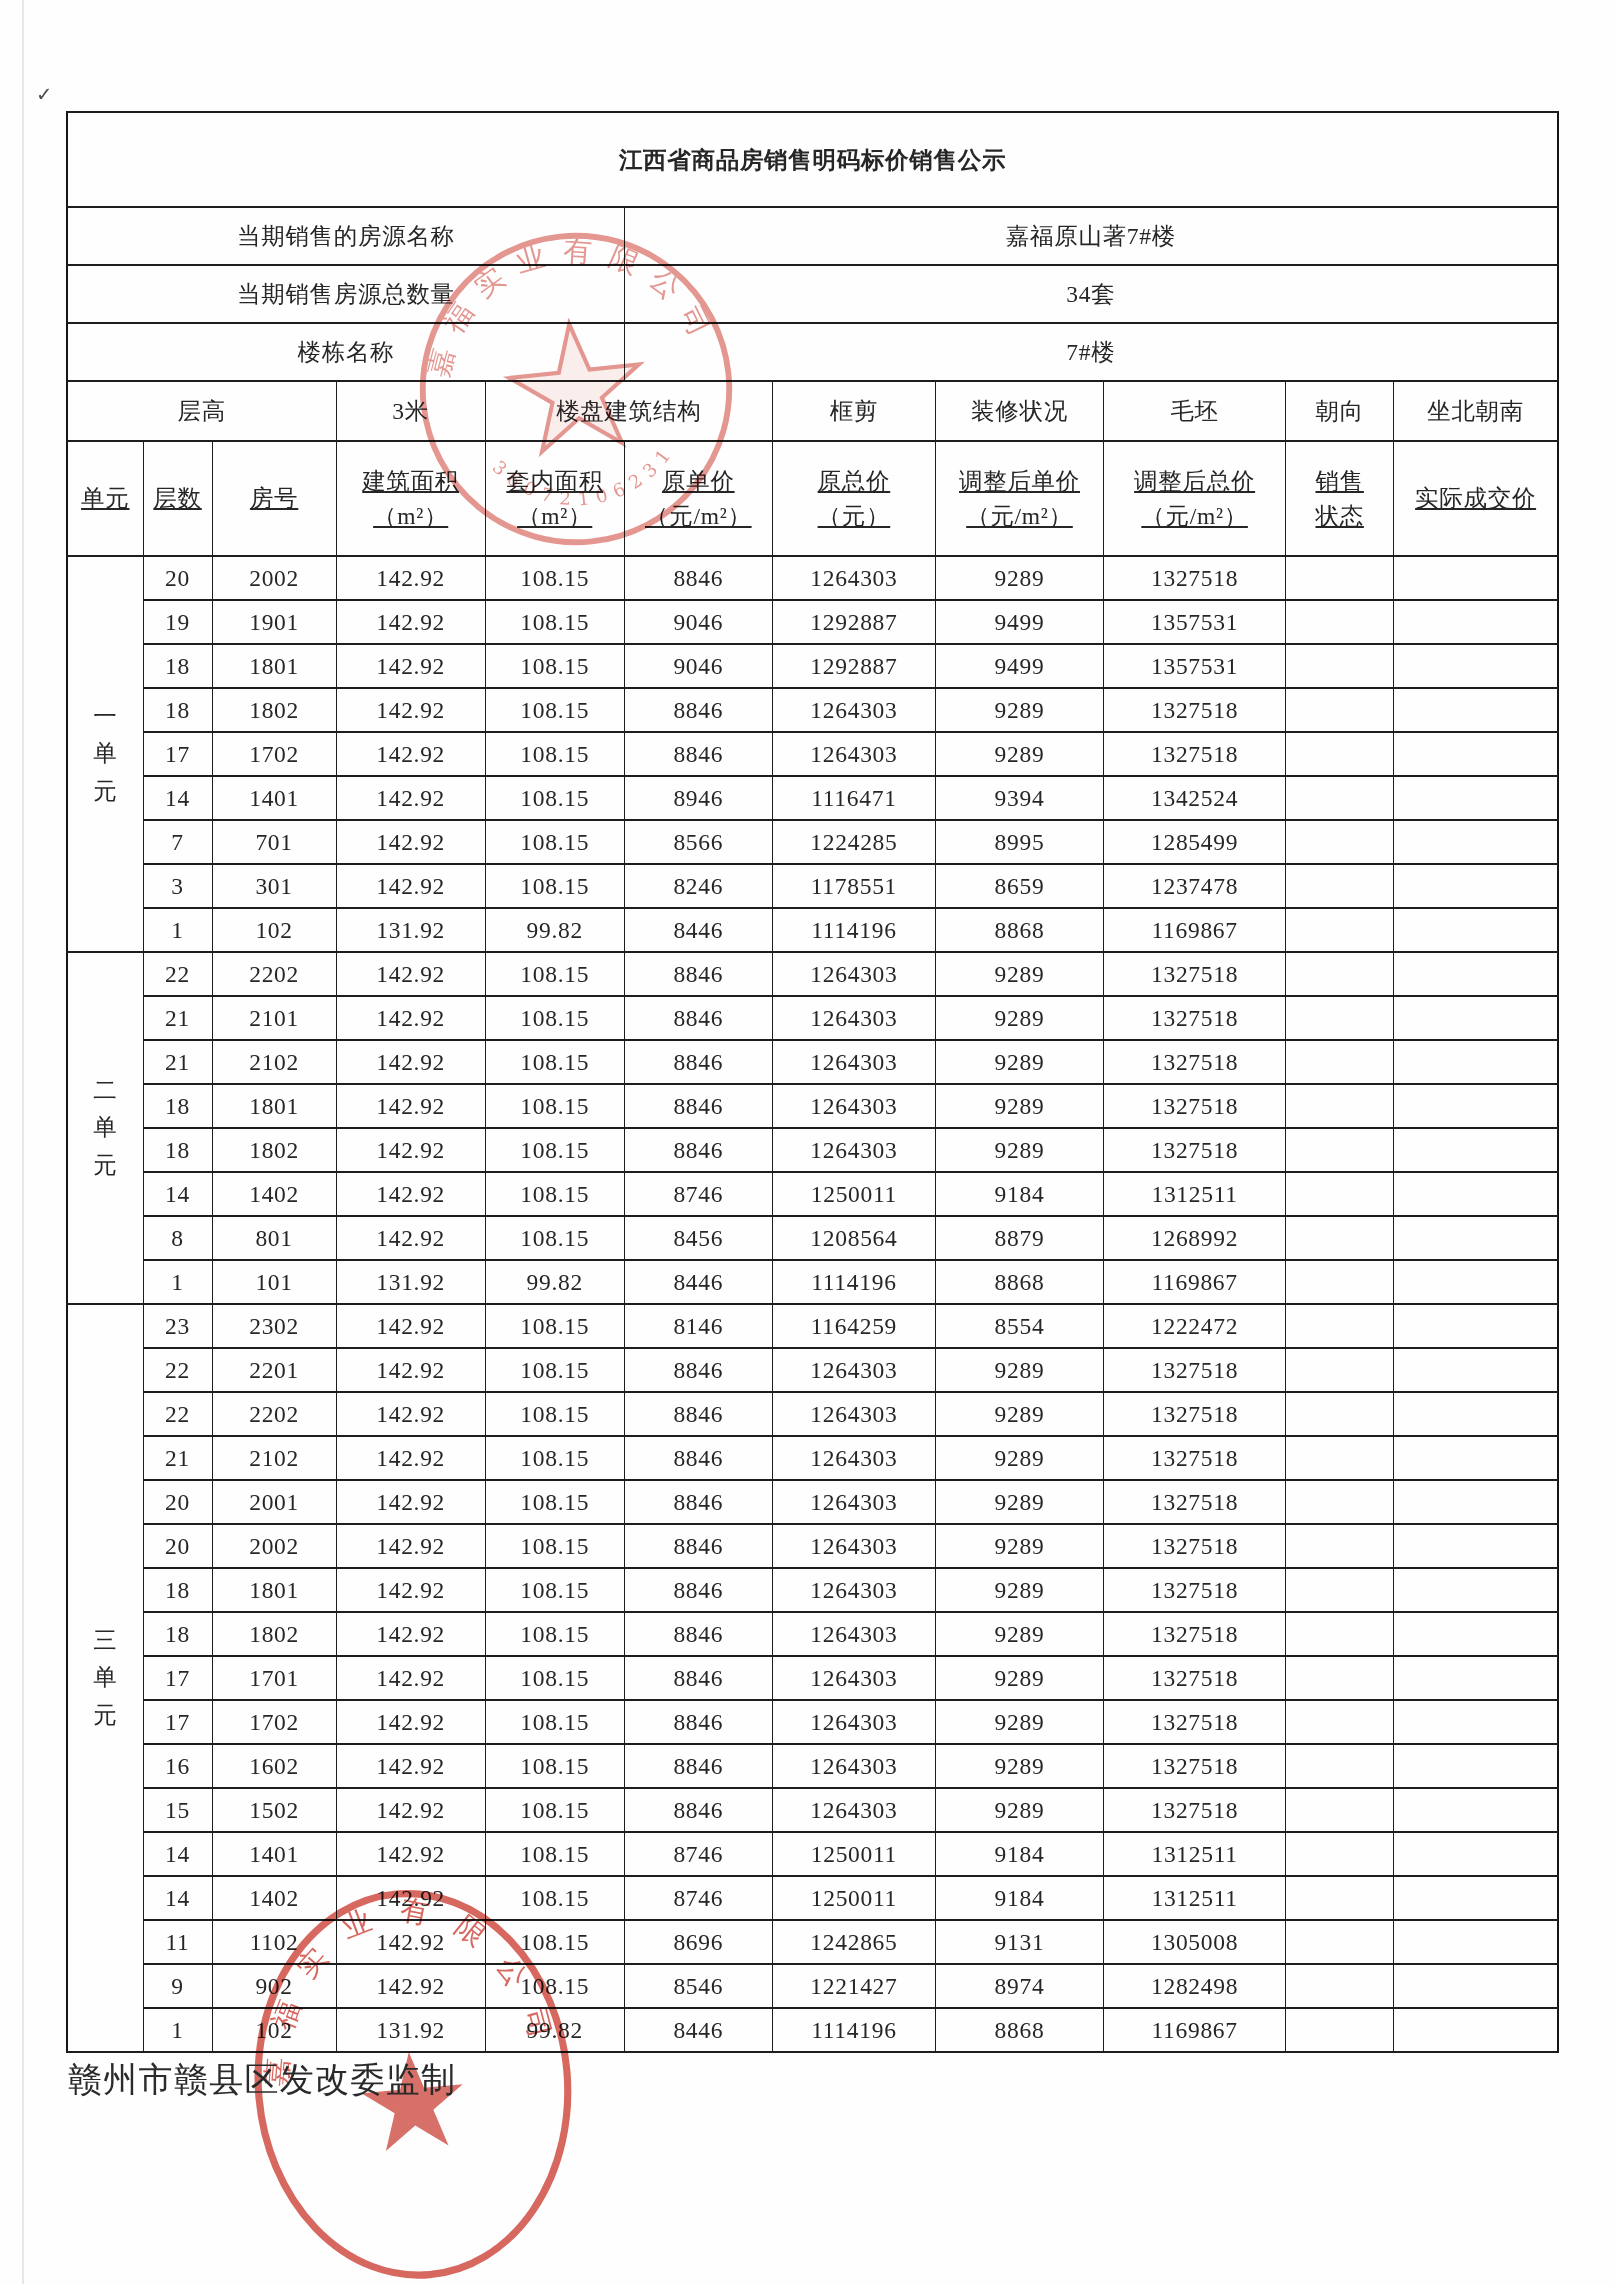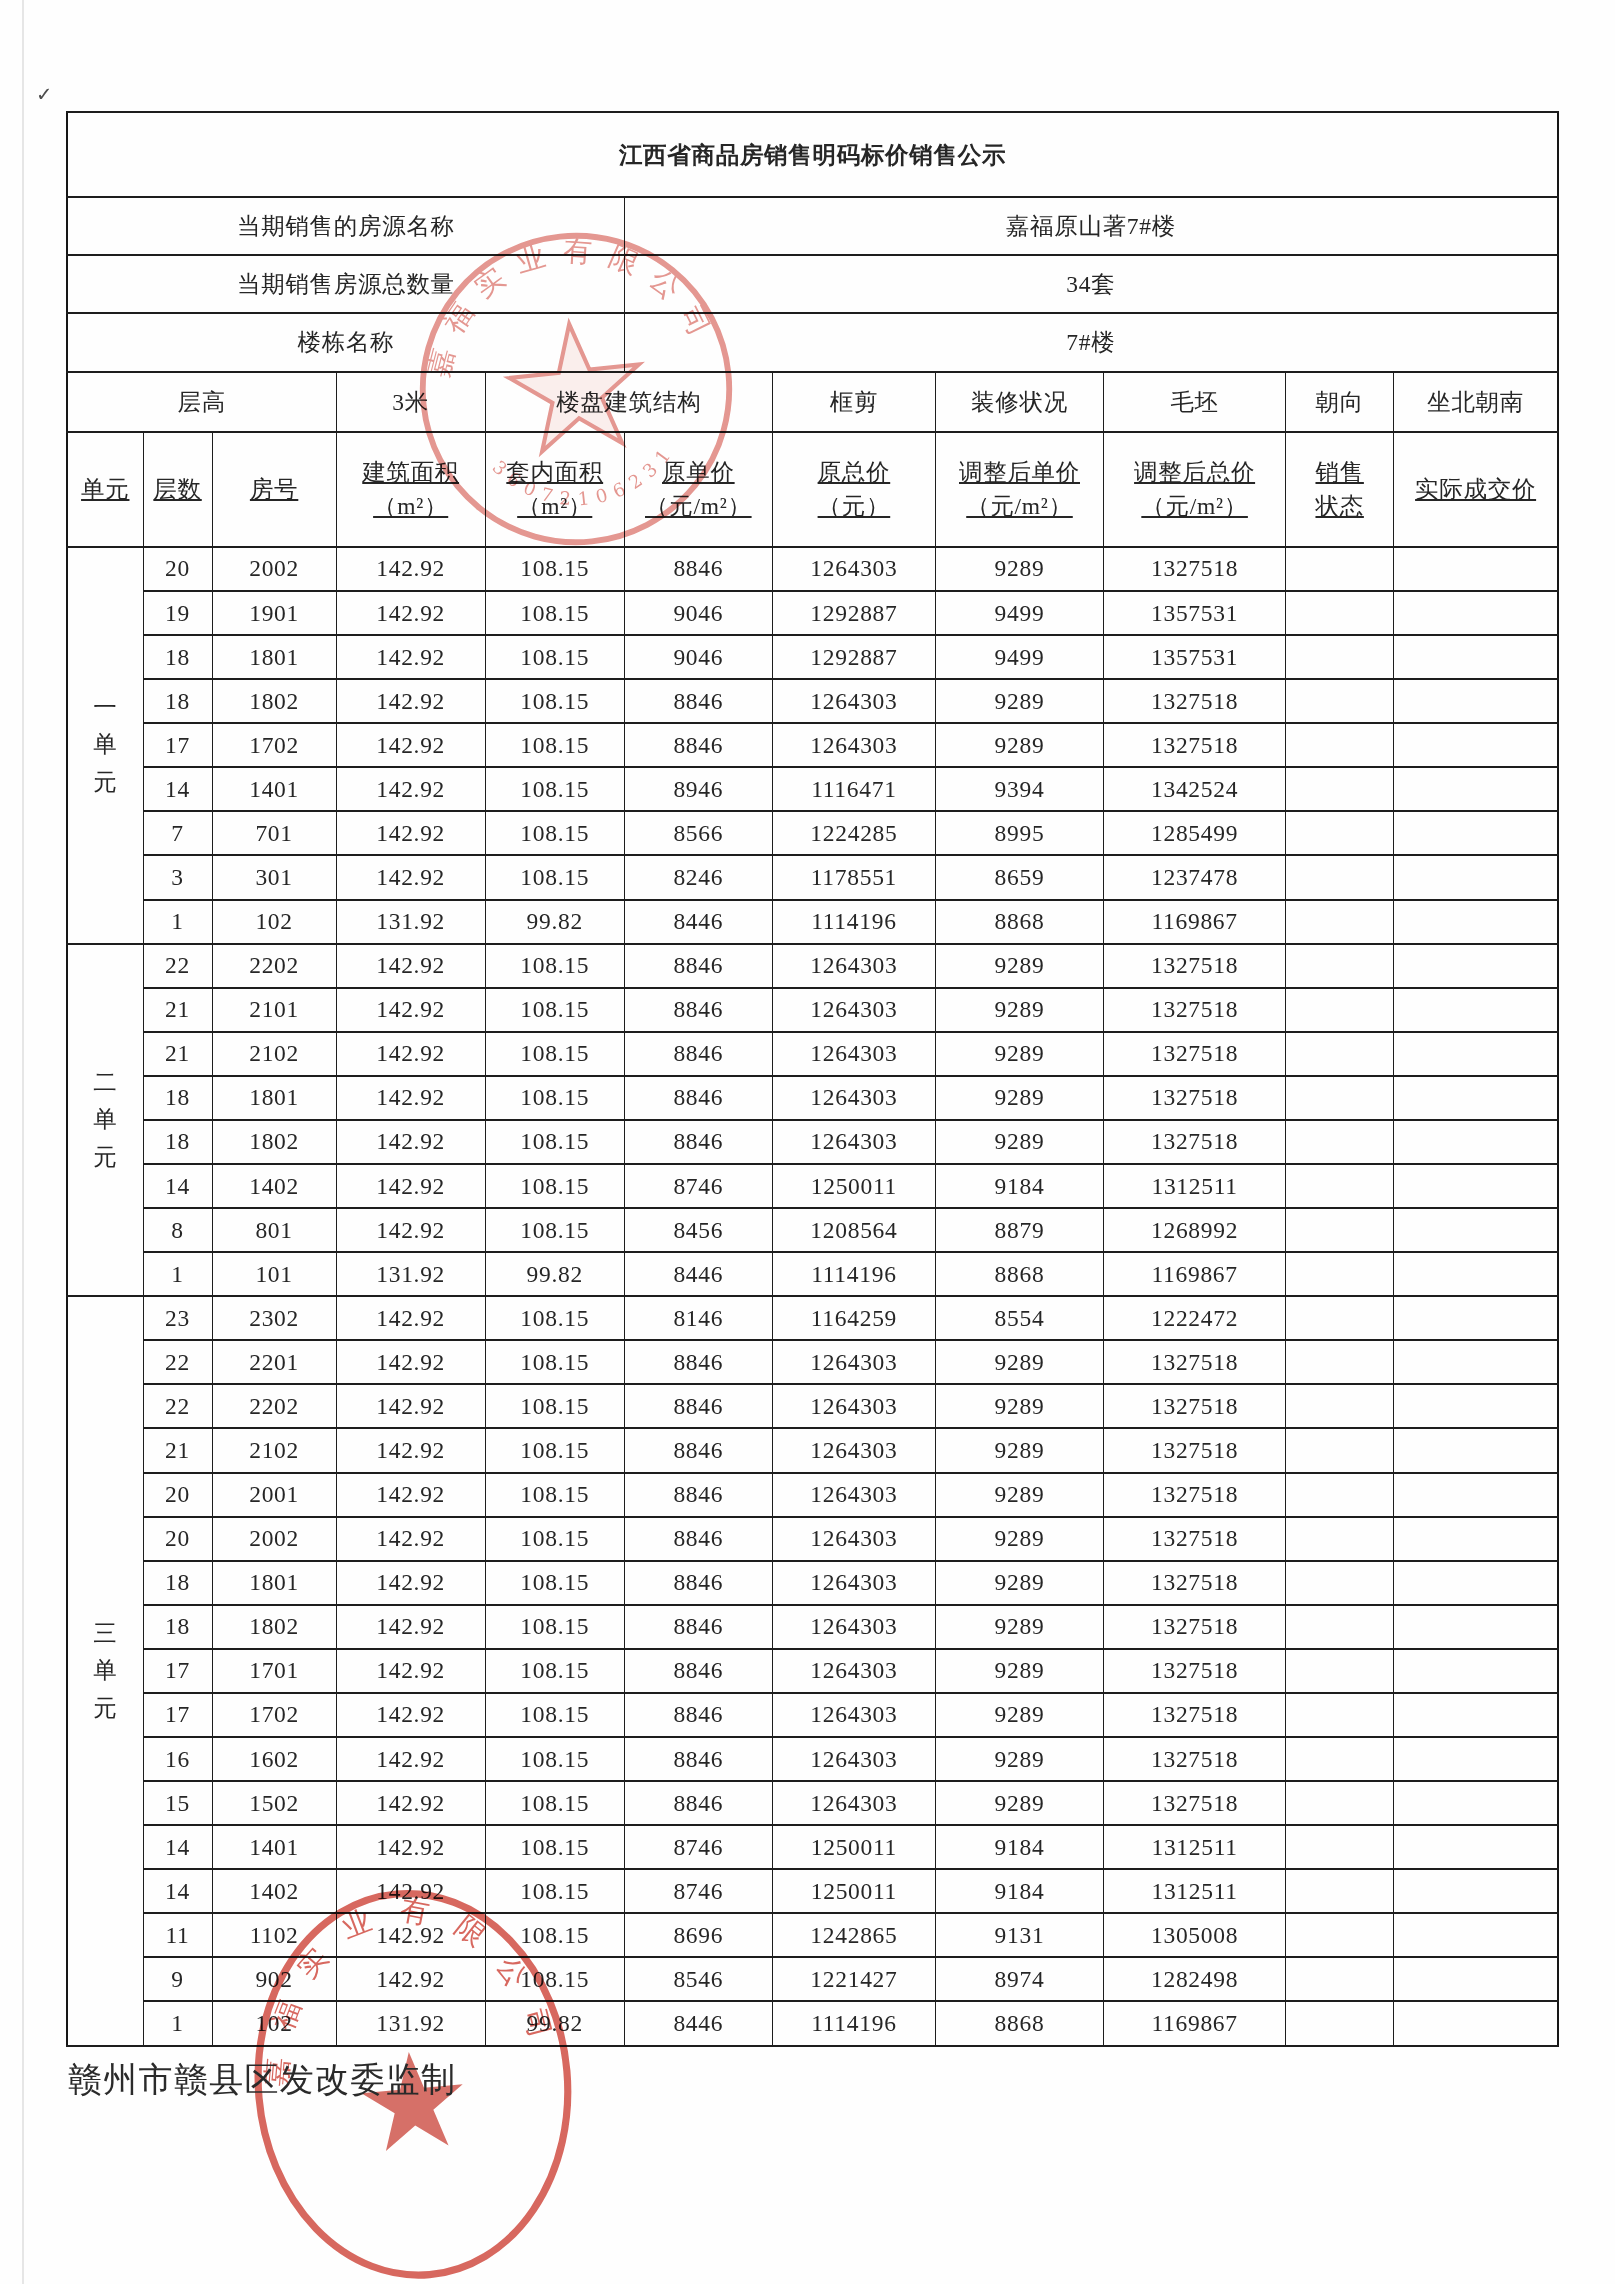--- a/index.html
+++ b/index.html
@@ -33,21 +33,21 @@
     text-align:center;vertical-align:middle;
     padding:0 2.6px;
     font-size:23.5px;
     letter-spacing:0.7px;
     color:#262626;
     overflow:hidden;
   }
   td.title-cell{
     font-size:40px;font-weight:bold;letter-spacing:2.6px;
   }
-  tr.title-row{height:85px;}
+  tr.title-row{height:95px;}
   tr.info-row{height:58px;}
   tr.spec-row{height:60px;padding-left:18px;}
   tr.colhead-row{height:115px;text-decoration:underline;}
   tr.data-row{height:44px;}
   td.info-label{font-size:34px;letter-spacing:1.3px;}
   td.info-value{font-size:30px;letter-spacing:1.3px;}
   td.spec-cell{font-size:31px;letter-spacing:1.3px;}
   td.colhead{font-size:29px;line-height:1.45;letter-spacing:0.7px;}
   .pre{white-space:pre-line;}
   td.unit-cell{

